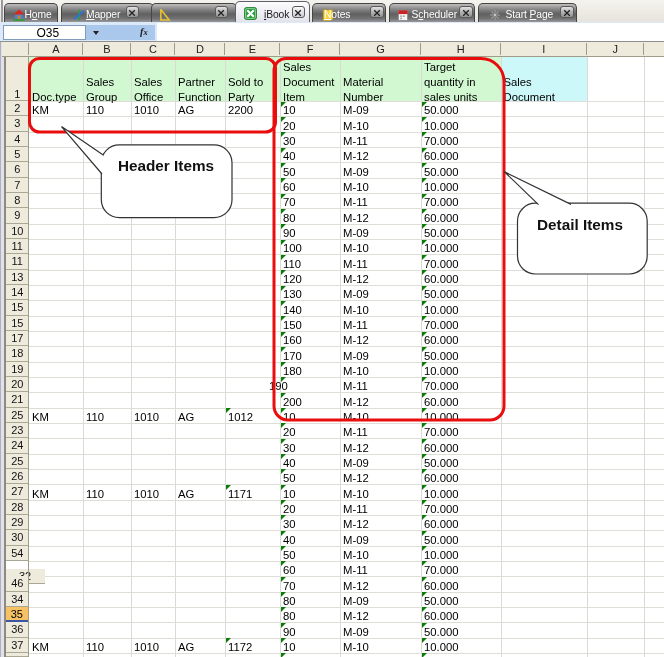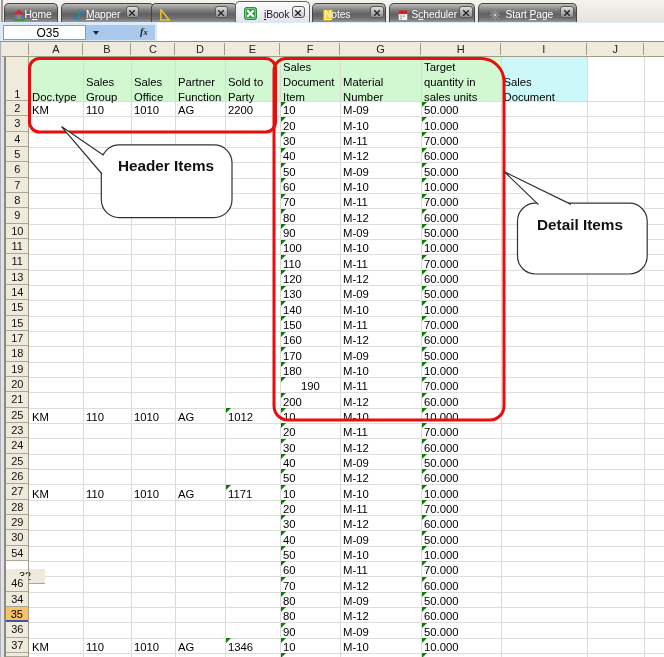--- a/index.html
+++ b/index.html
@@ -337,21 +337,21 @@
 <div class="cell" style="left:283px;top:349.53px;line-height:13px;">170</div>
 <div class="tri" style="left:280.5px;top:346.83px;"></div>
 <div class="cell" style="left:343px;top:349.53px;line-height:13px;">M-09</div>
 <div class="cell" style="left:424px;top:349.53px;line-height:13px;">50.000</div>
 <div class="tri" style="left:421.5px;top:346.83px;"></div>
 <div class="cell" style="left:283px;top:364.86px;line-height:13px;">180</div>
 <div class="tri" style="left:280.5px;top:362.16px;"></div>
 <div class="cell" style="left:343px;top:364.86px;line-height:13px;">M-10</div>
 <div class="cell" style="left:424px;top:364.86px;line-height:13px;">10.000</div>
 <div class="tri" style="left:421.5px;top:362.16px;"></div>
-<div class="cell" style="left:301px;top:380.19px;line-height:13px;">190</div>
+<div class="cell" style="left:269px;top:380.19px;line-height:13px;">190</div>
 <div class="tri" style="left:280.5px;top:377.49px;"></div>
 <div class="cell" style="left:343px;top:380.19px;line-height:13px;">M-11</div>
 <div class="cell" style="left:424px;top:380.19px;line-height:13px;">70.000</div>
 <div class="tri" style="left:421.5px;top:377.49px;"></div>
 <div class="cell" style="left:283px;top:395.53px;line-height:13px;">200</div>
 <div class="tri" style="left:280.5px;top:392.83px;"></div>
 <div class="cell" style="left:343px;top:395.53px;line-height:13px;">M-12</div>
 <div class="cell" style="left:424px;top:395.53px;line-height:13px;">60.000</div>
 <div class="tri" style="left:421.5px;top:392.83px;"></div>
 <div class="cell" style="left:32px;top:410.86px;line-height:13px;">KM</div>
@@ -438,21 +438,21 @@
 <div class="tri" style="left:421.5px;top:607.49px;"></div>
 <div class="cell" style="left:283px;top:625.52px;line-height:13px;">90</div>
 <div class="tri" style="left:280.5px;top:622.82px;"></div>
 <div class="cell" style="left:343px;top:625.52px;line-height:13px;">M-09</div>
 <div class="cell" style="left:424px;top:625.52px;line-height:13px;">50.000</div>
 <div class="tri" style="left:421.5px;top:622.82px;"></div>
 <div class="cell" style="left:32px;top:640.86px;line-height:13px;">KM</div>
 <div class="cell" style="left:86px;top:640.86px;line-height:13px;">110</div>
 <div class="cell" style="left:134px;top:640.86px;line-height:13px;">1010</div>
 <div class="cell" style="left:178px;top:640.86px;line-height:13px;">AG</div>
-<div class="cell" style="left:228px;top:640.86px;line-height:13px;">1346</div>
+<div class="cell" style="left:228px;top:640.86px;line-height:13px;">1172</div>
 <div class="tri" style="left:225.5px;top:638.15px;"></div>
 <div class="cell" style="left:283px;top:640.86px;line-height:13px;">10</div>
 <div class="tri" style="left:280.5px;top:638.15px;"></div>
 <div class="cell" style="left:343px;top:640.86px;line-height:13px;">M-10</div>
 <div class="cell" style="left:424px;top:640.86px;line-height:13px;">10.000</div>
 <div class="tri" style="left:421.5px;top:638.15px;"></div>
 <div class="cell" style="left:283px;top:656.19px;line-height:13px;">20</div>
 <div class="tri" style="left:280.5px;top:653.49px;"></div>
 <div class="cell" style="left:343px;top:656.19px;line-height:13px;">M-11</div>
 <div class="cell" style="left:424px;top:656.19px;line-height:13px;">70.000</div>

